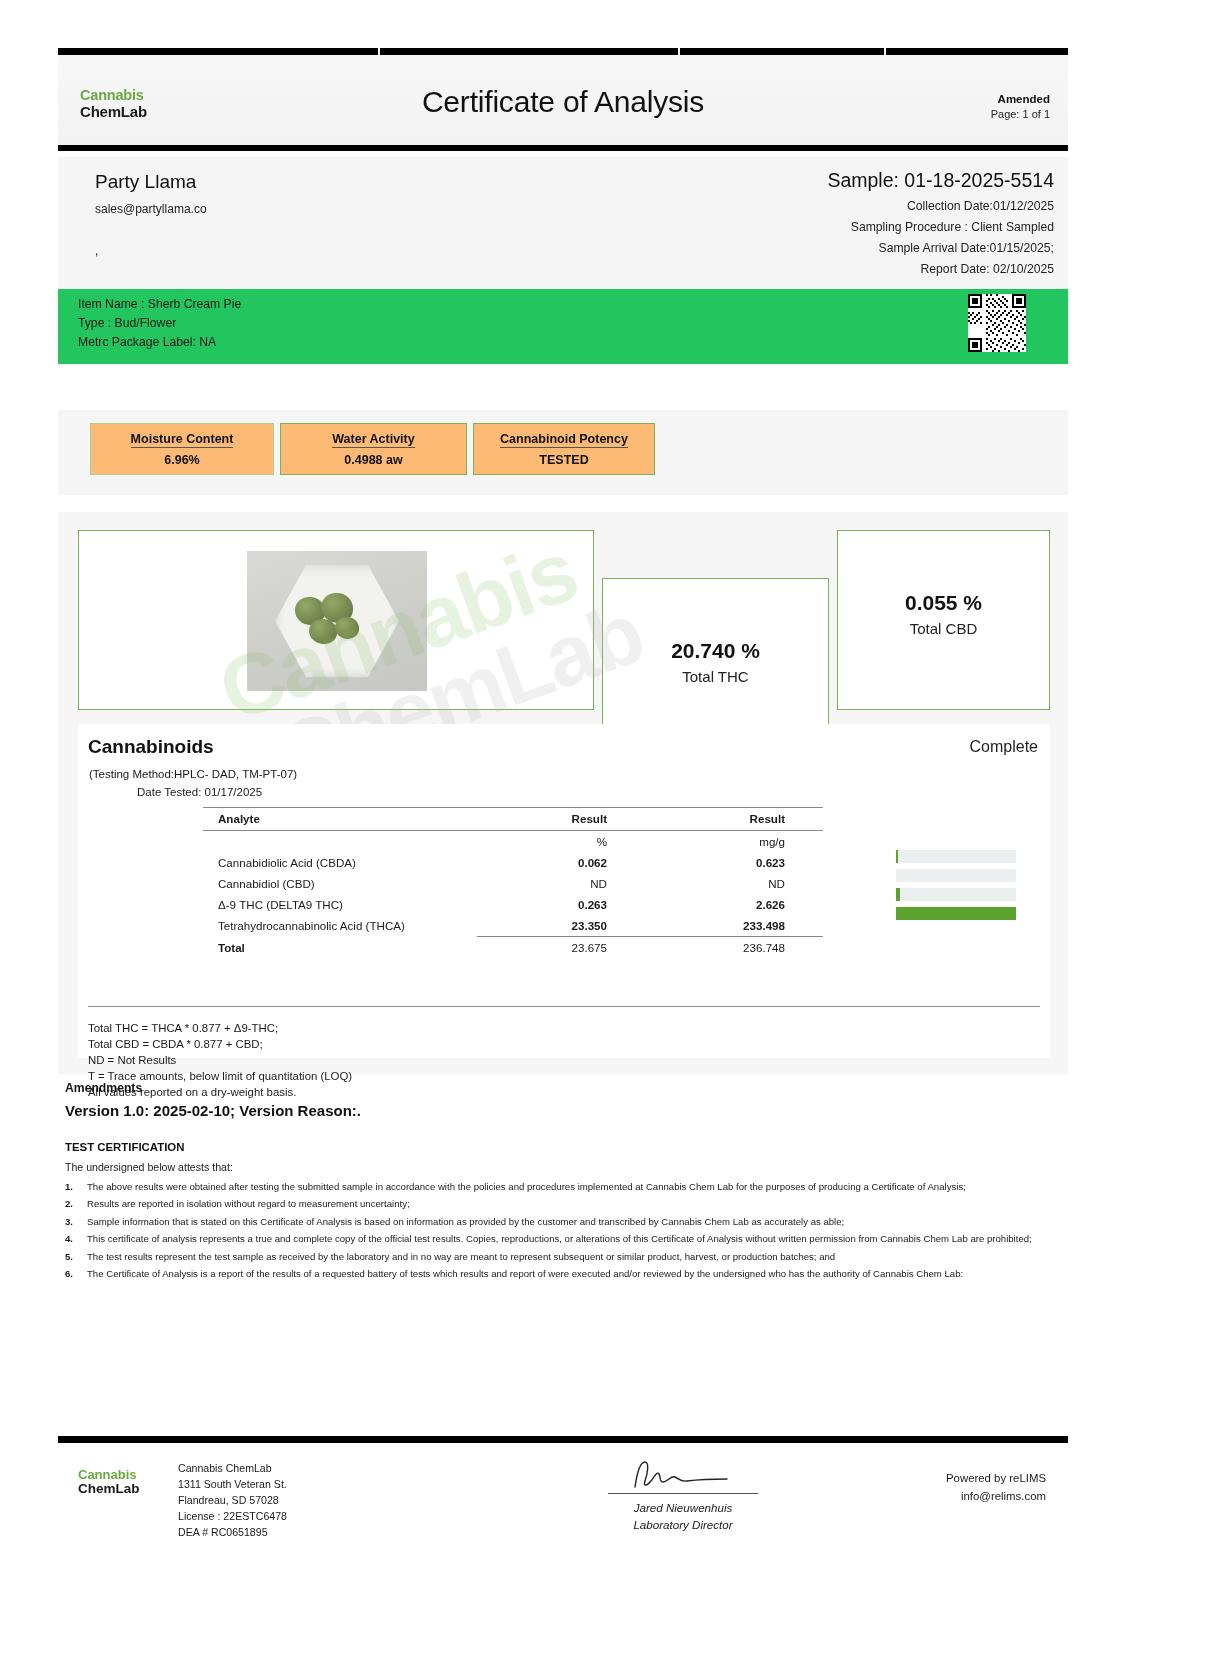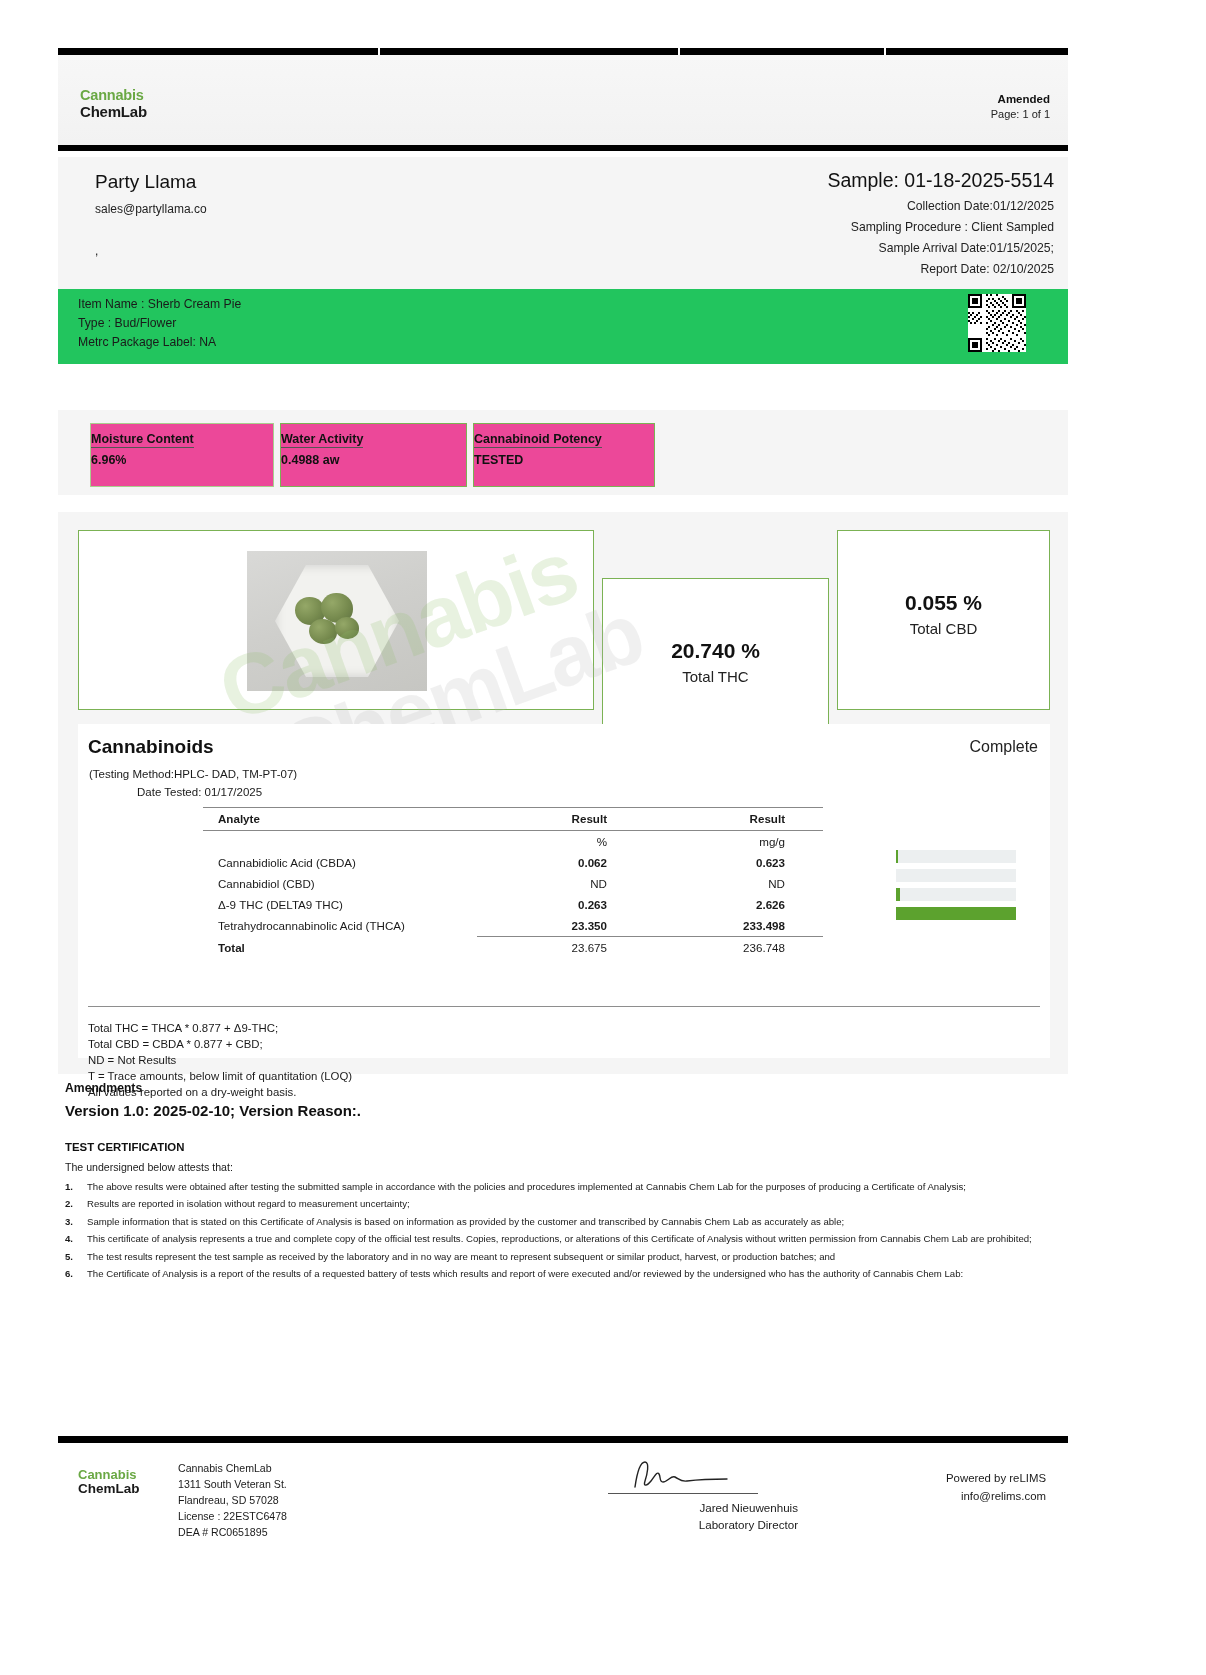--- a/index.html
+++ b/index.html
@@ -64,22 +64,23 @@
   .item-band .line { font-size:12.2px; color:#1a1a1a; margin-bottom:5px; }
   .item-lines { position:absolute; left:20px; top:8px; }
   .qr { position:absolute; right:42px; top:5px; width:58px; height:58px; }
 
   
   .tests-strip {
     position:absolute; left:48px; top:410px; width:1010px; height:85px;
     background:#f5f5f5;
   }
   .tbox {
-    position:absolute; top:13px; height:64px; background:#ec4899;
+    position:absolute; top:13px; height:52px; background:#fdba74;
     border:1.5px solid #8cba6a; box-sizing:border-box;
+    text-align:center;
   }
   .tbox.b1 { left:32px;  width:184px; border-color:#a9cf8e; }
   .tbox.b2 { left:222px; width:187px; border-color:#7bb254; }
   .tbox.b3 { left:415px; width:182px; border-color:#7bb254; }
   .tbox .lbl {
     font-size:12.5px; font-weight:bold; color:#111; margin-top:8px;
     display:inline-block; border-bottom:1.5px solid #555; padding-bottom:1px;
   }
   .tbox .val { font-size:12.5px; font-weight:bold; color:#111; margin-top:5px; }
 
@@ -179,21 +180,21 @@
   .cert li b { position:absolute; left:0; top:0; font-weight:bold; }
 
   
   .footer-rule { position:absolute; left:48px; top:1436px; width:1010px; height:7px; background:#000; }
   .footer { position:absolute; left:48px; top:1443px; width:1010px; height:110px; background:#fff; }
   .flogo { position:absolute; left:20px; top:25px; line-height:1.08; }
   .flogo .l1 { font-size:13px; font-weight:bold; color:#6aa844; }
   .flogo .l2 { font-size:13.5px; font-weight:bold; color:#1a1a1a; }
   .faddr { position:absolute; left:120px; top:18px; }
   .faddr div { font-size:10.6px; color:#1a1a1a; line-height:1.5; }
-  .sign { position:absolute; left:510px; top:14px; width:230px; text-align:right; }
+  .sign { position:absolute; left:510px; top:14px; width:230px; text-align:center;font-style:italic; }
   .sig-svg { display:block; margin:0 auto; }
   .sig-line { width:150px; height:1px; background:#555; margin:2px auto 7px auto; }
   .sign .nm { font-size:11.6px; color:#1a1a1a; }
   .sign .rl { font-size:11.6px; color:#1a1a1a; margin-top:4px; }
   .powered { position:absolute; right:22px; top:26px; text-align:right; }
   .powered div { font-size:11.4px; color:#1a1a1a; line-height:1.6; }
 </style>
 </head>
 <body>
 
@@ -203,20 +204,21 @@
     <span class="seg" style="left:320px"></span>
     <span class="seg" style="left:620px"></span>
     <span class="seg" style="left:826px"></span>
   </div>
 
   <div class="masthead">
     <div class="logo">
       <div class="l1">Cannabis</div>
       <div class="l2">ChemLab</div>
     </div>
+    <div class="doc-title">Certificate of Analysis</div>
     <div class="amend-box">
       <div class="amended">Amended</div>
       <div class="pageno">Page: 1 of 1</div>
     </div>
   </div>
 
   <div class="bar" style="left:48px; top:145px; width:1010px;"></div>
 
   <div class="info-band">
     <div class="client">

